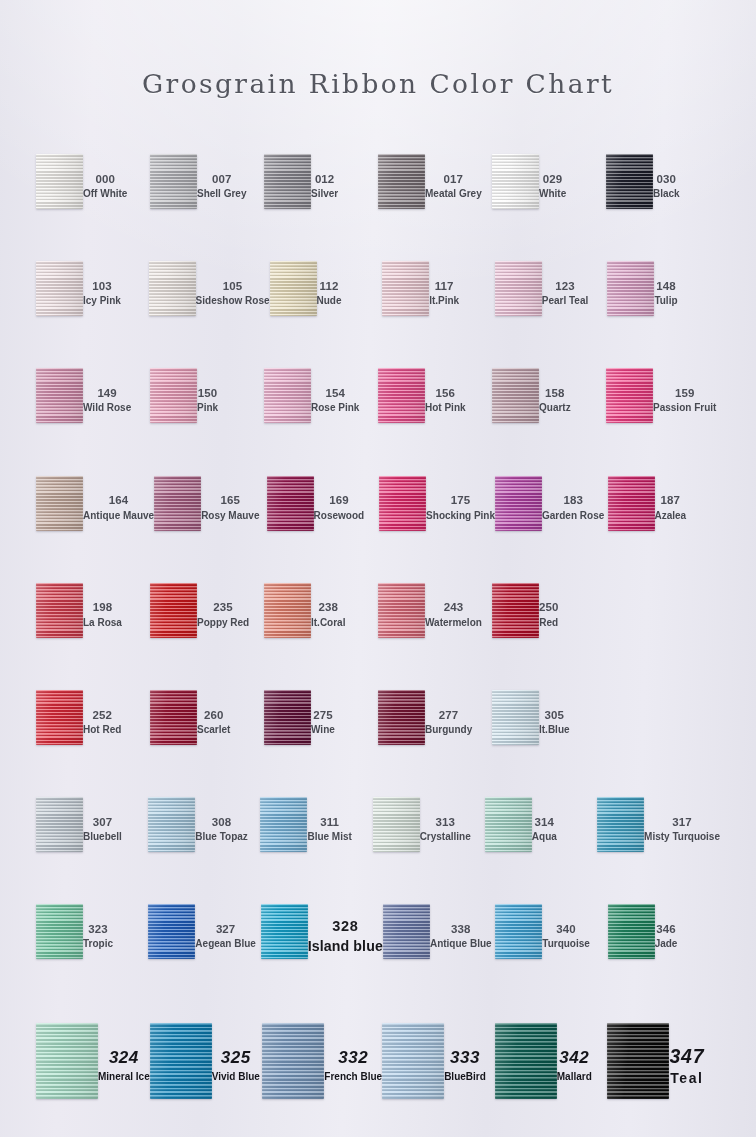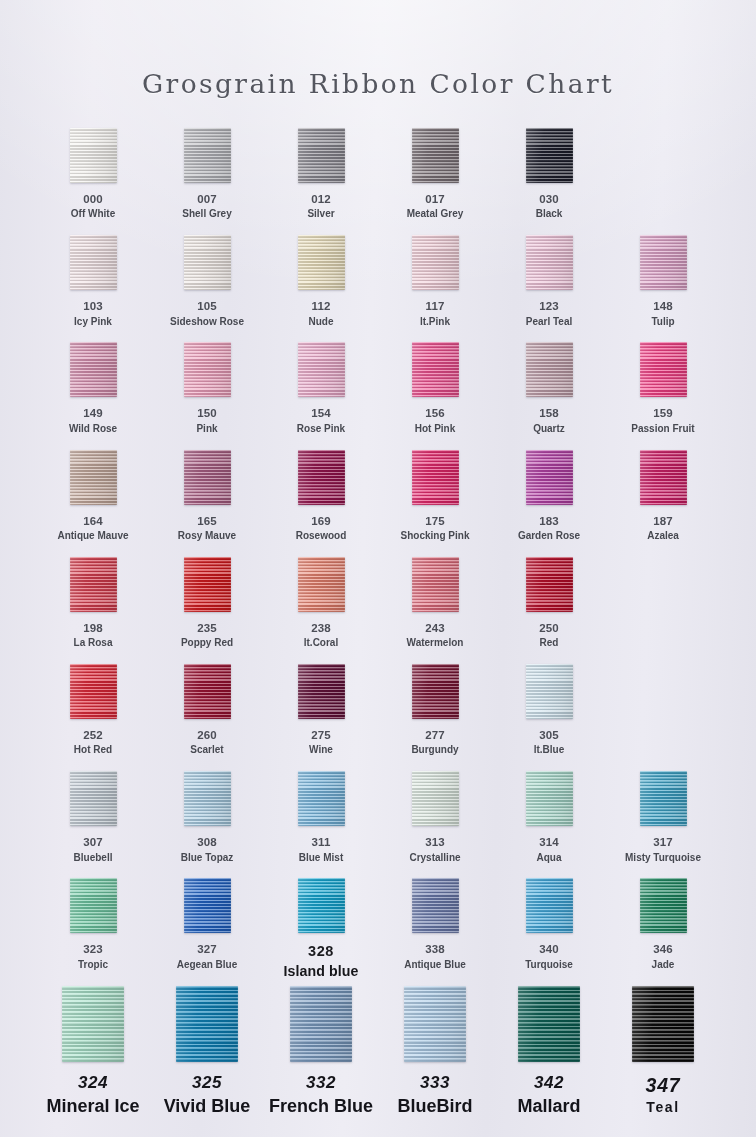--- a/index.html
+++ b/index.html
@@ -55,21 +55,21 @@
 
   .row {
     display: grid;
     grid-template-columns: repeat(6, 1fr);
     height: 107.2px;
   }
   .row.row-last { height: 150px; }
 
   .cell {
     display: flex;
-    flex-direction: column;
+    flex-direction: row;
     align-items: center;
     justify-content: flex-start;
   }
 
   
   .swatch {
     position: relative;
     width: 47px;
     height: 55px;
     box-shadow:
@@ -147,21 +147,21 @@
     letter-spacing: 0.1px;
   }
   .row-last .labels { margin-top: 10px; }
   .row-last .code {
     font-size: 17px;
     color: #15151a;
     letter-spacing: 0.5px;
     font-style: italic;
   }
   .row-last .name {
-    font-size: 18px;
+    font-size: 10px;
     color: #14141a;
   }
   .cell.emph-xl .code { font-size: 19.5px; letter-spacing: 0.8px; }
   .cell.emph-xl .name { font-size: 14px; letter-spacing: 1.6px; }
 </style>
 </head>
 <body style="background: rgb(231, 230, 238);">
 
 <div id="page">
 
@@ -191,20 +191,27 @@
           </div>
         </div>
         <div class="cell">
           <div class="swatch" style="background: rgb(124, 114, 120);"></div>
           <div class="labels">
             <div class="code">017</div>
             <div class="name">Meatal Grey</div>
           </div>
         </div>
         <div class="cell">
+          <div class="swatch" style="background: rgb(253, 253, 253);"></div>
+          <div class="labels">
+            <div class="code">029</div>
+            <div class="name">White</div>
+          </div>
+        </div>
+        <div class="cell">
           <div class="swatch" style="background: rgb(29, 30, 44);"></div>
           <div class="labels">
             <div class="code">030</div>
             <div class="name">Black</div>
           </div>
         </div>
       </div>
       <div class="row">
         <div class="cell">
           <div class="swatch" style="background: rgb(243, 227, 230);"></div>

